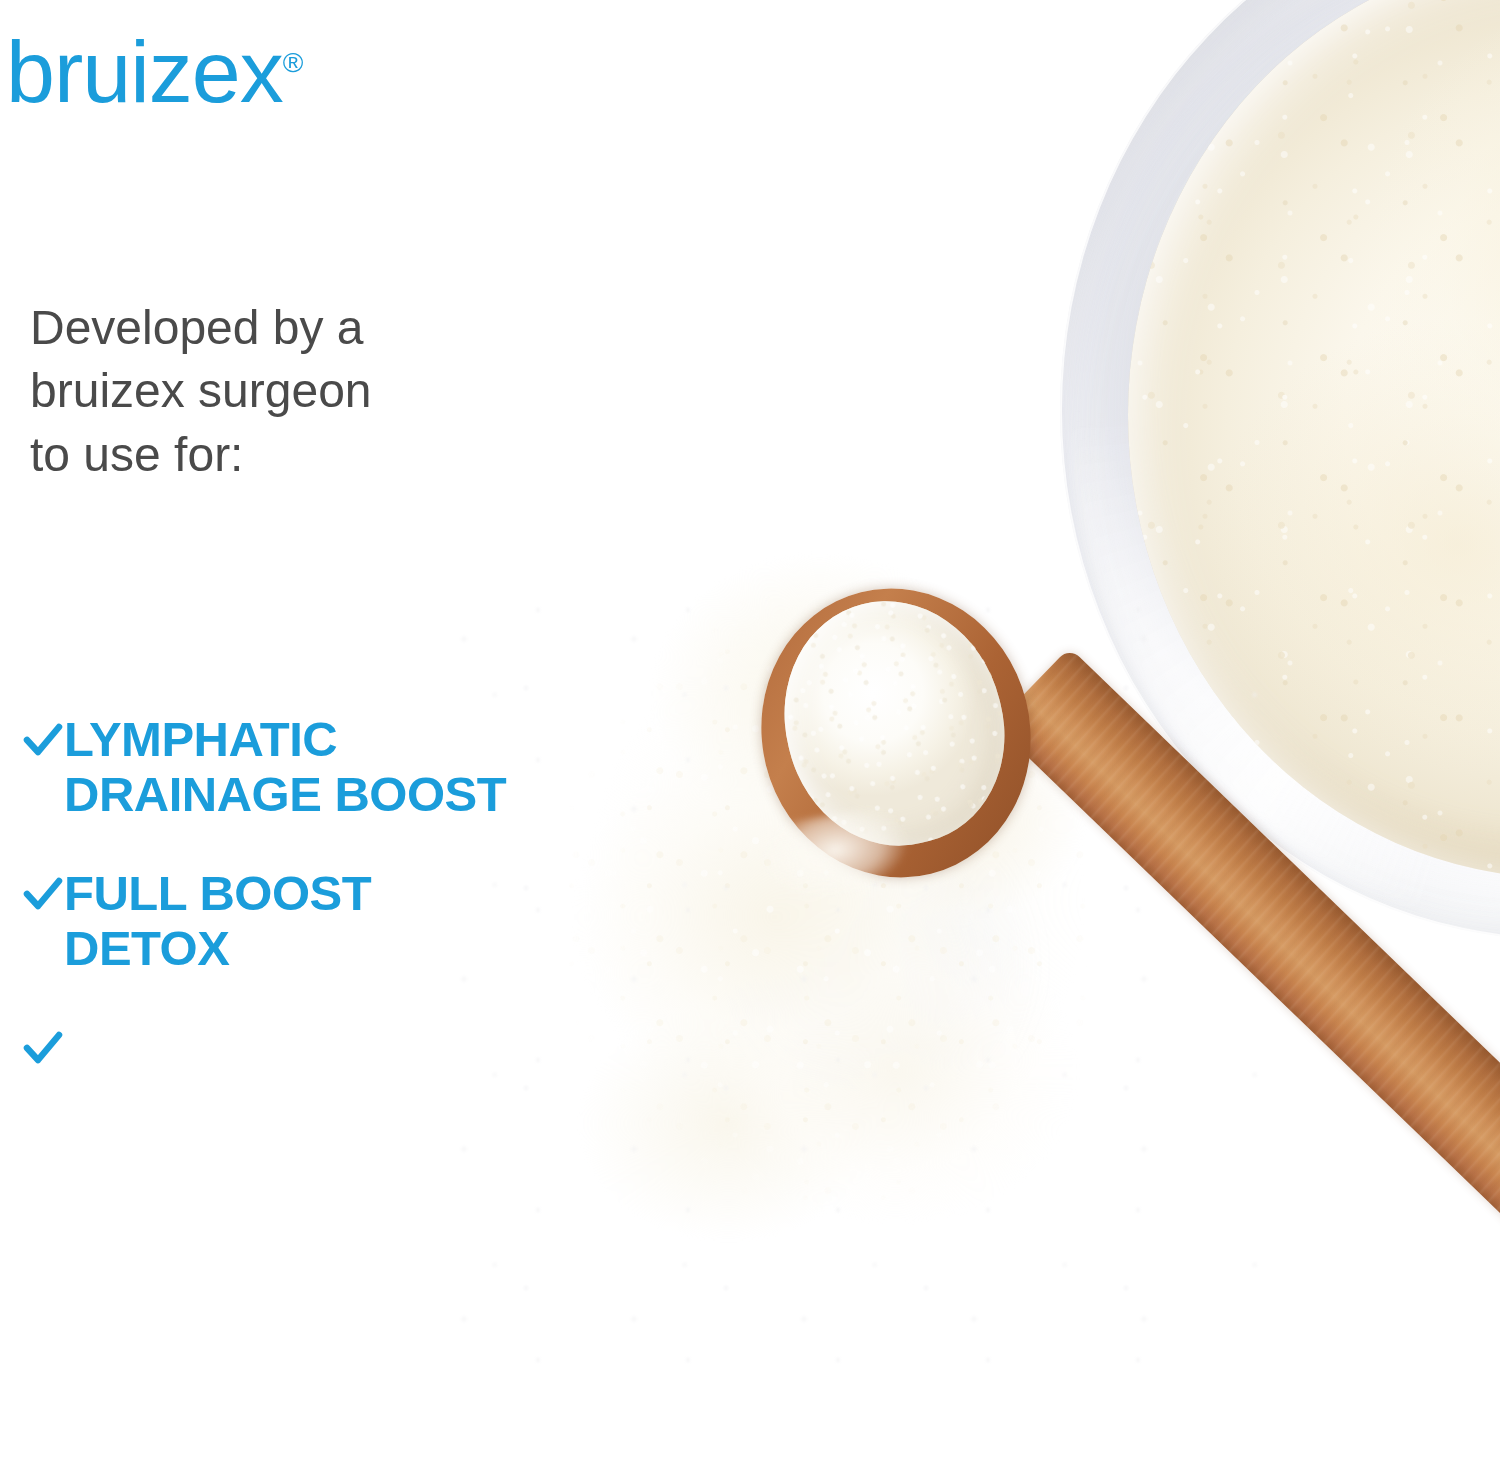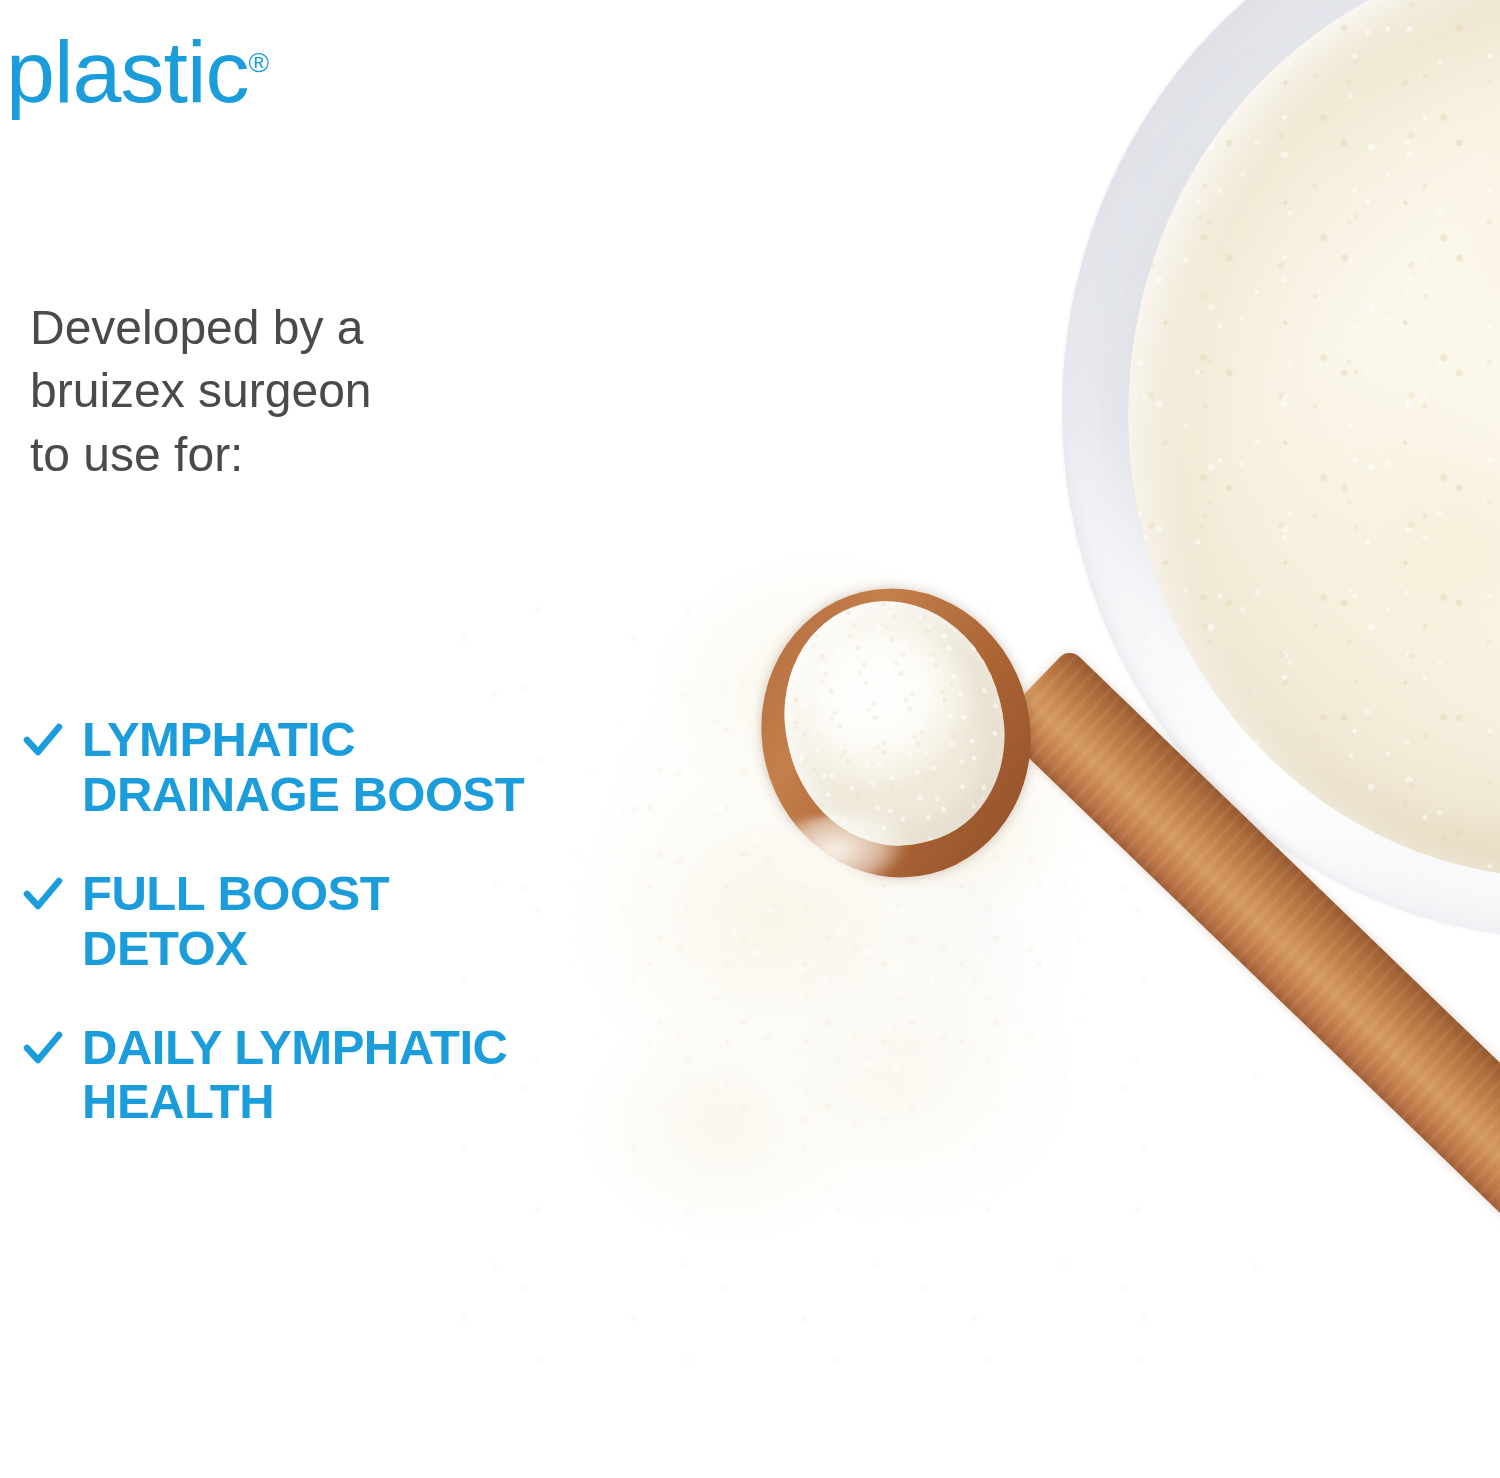--- a/index.html
+++ b/index.html
@@ -339,21 +339,20 @@
 
   .benefits {
     position: absolute;
     left: 22px;
     top: 712px;
     width: 760px;
   }
   .benefit {
     display: flex;
     align-items: flex-start;
-    gap: 18px;
     margin-bottom: 44px;
   }
   .benefit:last-child { margin-bottom: 0; }
 
   .check-icon {
     flex: 0 0 auto;
     width: 42px;
     height: 46px;
     margin-top: 6px;
   }
@@ -393,21 +392,21 @@
     <div class="spoon-handle"></div>
     <div class="spoon-handle-grain"></div>
     <div class="spoon-bowl"></div>
     <div class="spoon-powder"></div>
     <div class="spoon-powder-grain"></div>
     <div class="spoon-overflow"></div>
   </div>
 
   <div id="content">
 
-    <div class="logo"><span>plastic</span><span class="reg">®</span></div>
+    <div class="logo"><span>bruizex</span><span class="reg">®</span></div>
 
     <div class="headline">
       <span class="hl-line">Developed by a</span>
       <span class="hl-line">bruizex surgeon</span>
       <span class="hl-line">to use for:</span>
     </div>
 
     <div class="benefits">
 
       <div class="benefit">
@@ -430,19 +429,17 @@
         <span class="benefit-label">FULL BOOST
 DETOX</span>
       </div>
 
       <div class="benefit">
         <span class="check-icon">
           <svg viewBox="0 0 42 46" fill="none" xmlns="http://www.w3.org/2000/svg">
             <path d="M5 22 L16 34 L37 9" stroke="#1B9DDB" stroke-width="6.5" stroke-linecap="round" stroke-linejoin="round"></path>
           </svg>
         </span>
-        <span class="benefit-label">DAILY LYMPHATIC
-HEALTH</span>
       </div>
 
     </div>
   </div>
 </div>
 
 </body></html>

